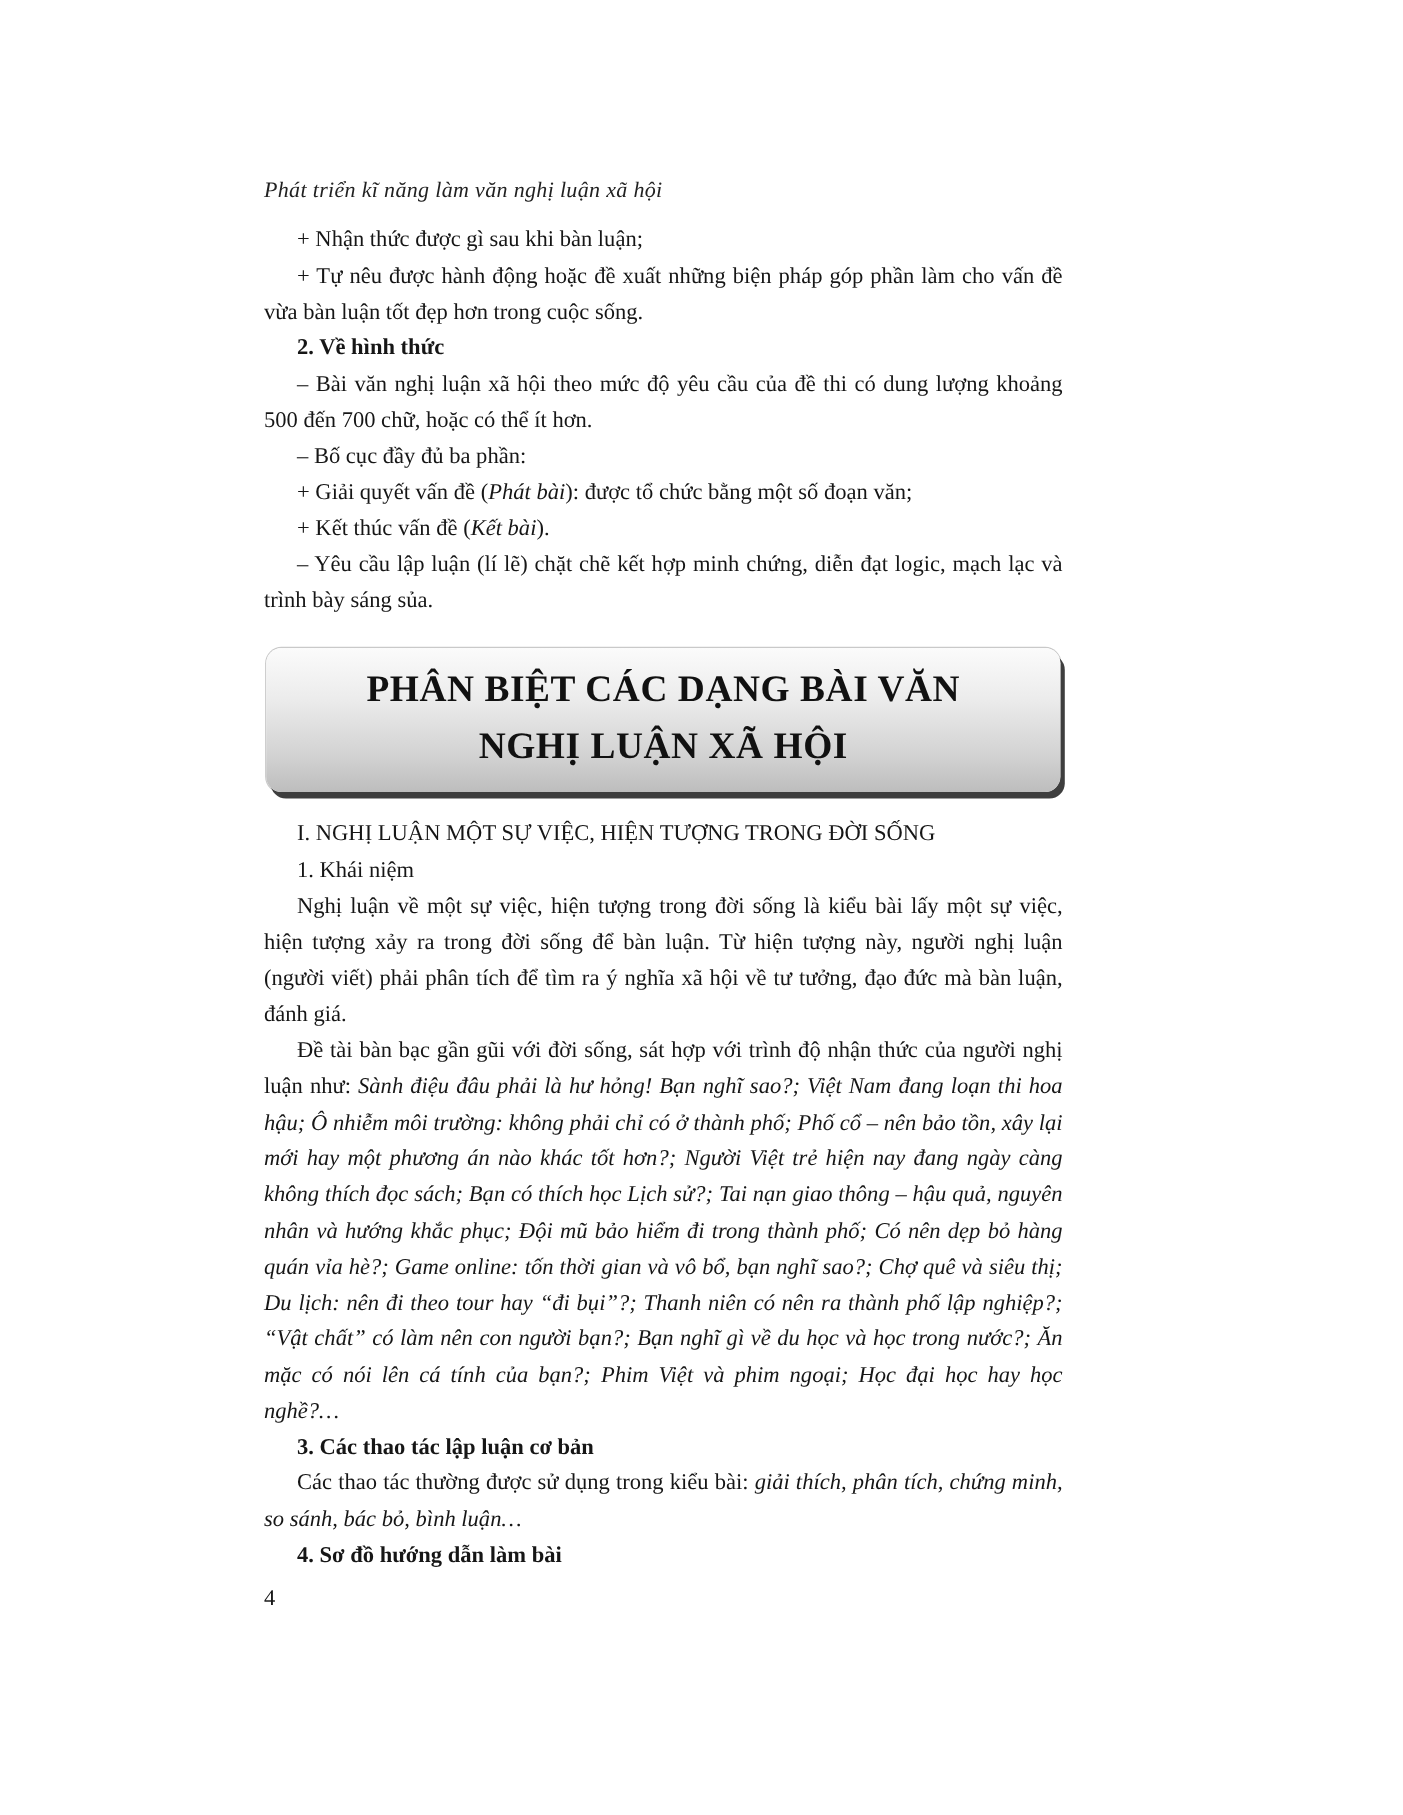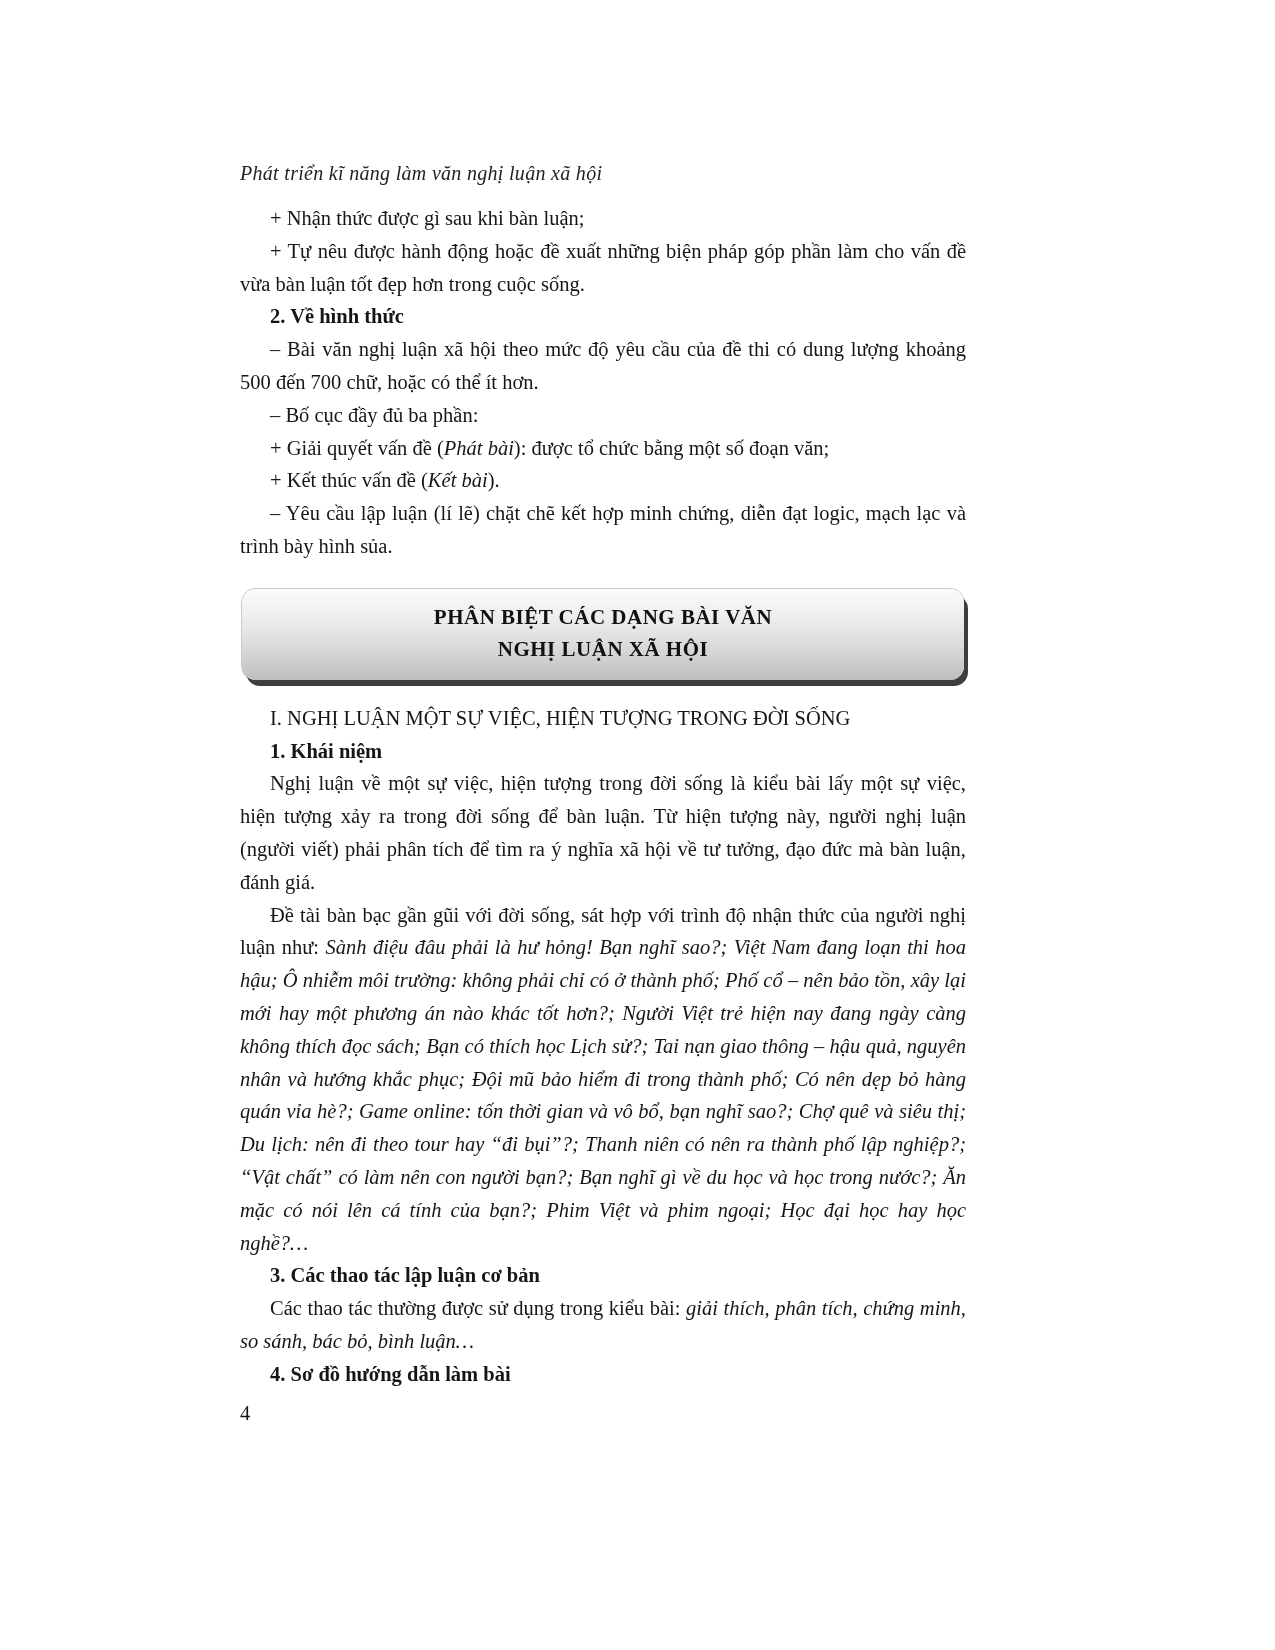--- a/index.html
+++ b/index.html
@@ -40,21 +40,21 @@
   .title-box {
     margin: 26px 2px 22px 2px;
     border-radius: 14px;
     padding: 12px 16px 14px 16px;
     text-align: center;
     background: linear-gradient(180deg, #fbfbfb 0%, #ececec 35%, #d2d2d2 75%, #bdbdbd 100%);
     box-shadow: 4px 6px 0 #3e3e3e, 0 0 0 1px #c9c9c9;
   }
   .title-box .box-line {
     font-weight: bold;
-    font-size: 21px;
+    font-size: 34px;
     line-height: 1.55;
     color: #111;
     letter-spacing: 0.5px;
   }
   .page-number {
     margin-top: 6px;
     font-size: 20.5px;
     line-height: 1.6;
     text-align: left;
     color: #161616;
@@ -68,31 +68,31 @@
   <div class="running-header">Phát triển kĩ năng làm văn nghị luận xã hội</div>
 
   <div>
       <p class="para"><span>+ Nhận thức được gì sau khi bàn luận;</span></p>
       <p class="para"><span>+ Tự nêu được hành động hoặc đề xuất những biện pháp góp phần làm cho vấn đề vừa bàn luận tốt đẹp hơn trong cuộc sống.</span></p>
       <p class="para"><span style="font-weight: bold;">2. Về hình thức</span></p>
       <p class="para"><span>– Bài văn nghị luận xã hội theo mức độ yêu cầu của đề thi có dung lượng khoảng 500 đến 700 chữ, hoặc có thể ít hơn.</span></p>
       <p class="para"><span>– Bố cục đầy đủ ba phần:</span></p>
       <p class="para"><span>+ Giải quyết vấn đề (</span><span style="font-style: italic;">Phát bài</span><span>): được tổ chức bằng một số đoạn văn;</span></p>
       <p class="para"><span>+ Kết thúc vấn đề (</span><span style="font-style: italic;">Kết bài</span><span>).</span></p>
-      <p class="para"><span>– Yêu cầu lập luận (lí lẽ) chặt chẽ kết hợp minh chứng, diễn đạt logic, mạch lạc và trình bày hình sủa.</span></p>
+      <p class="para"><span>– Yêu cầu lập luận (lí lẽ) chặt chẽ kết hợp minh chứng, diễn đạt logic, mạch lạc và trình bày sáng sủa.</span></p>
     </div>
 
   <div class="title-box">
     <div class="box-line">PHÂN BIỆT CÁC DẠNG BÀI VĂN</div>
     <div class="box-line">NGHỊ LUẬN XÃ HỘI</div>
   </div>
 
   <div>
       <p class="para"><span style="font-weight: normal;">I. NGHỊ LUẬN MỘT SỰ VIỆC, HIỆN TƯỢNG TRONG ĐỜI SỐNG</span></p>
-      <p class="para"><span style="font-weight: bold;">1. Khái niệm</span></p>
+      <p class="para"><span style="font-weight: normal;">1. Khái niệm</span></p>
       <p class="para"><span>Nghị luận về một sự việc, hiện tượng trong đời sống là kiểu bài lấy một sự việc, hiện tượng xảy ra trong đời sống để bàn luận. Từ hiện tượng này, người nghị luận (người viết) phải phân tích để tìm ra ý nghĩa xã hội về tư tưởng, đạo đức mà bàn luận, đánh giá.</span></p>
       <p class="para"><span>Đề tài bàn bạc gần gũi với đời sống, sát hợp với trình độ nhận thức của người nghị luận như: </span><span style="font-style: italic;">Sành điệu đâu phải là hư hỏng! Bạn nghĩ sao?; Việt Nam đang loạn thi hoa hậu; Ô nhiễm môi trường: không phải chỉ có ở thành phố; Phố cổ – nên bảo tồn, xây lại mới hay một phương án nào khác tốt hơn?; Người Việt trẻ hiện nay đang ngày càng không thích đọc sách; Bạn có thích học Lịch sử?; Tai nạn giao thông – hậu quả, nguyên nhân và hướng khắc phục; Đội mũ bảo hiểm đi trong thành phố; Có nên dẹp bỏ hàng quán vỉa hè?; Game online: tốn thời gian và vô bổ, bạn nghĩ sao?; Chợ quê và siêu thị; Du lịch: nên đi theo tour hay “đi bụi”?; Thanh niên có nên ra thành phố lập nghiệp?; “Vật chất” có làm nên con người bạn?; Bạn nghĩ gì về du học và học trong nước?; Ăn mặc có nói lên cá tính của bạn?; Phim Việt và phim ngoại; Học đại học hay học nghề?…</span></p>
       <p class="para"><span style="font-weight: bold;">3. Các thao tác lập luận cơ bản</span></p>
       <p class="para"><span>Các thao tác thường được sử dụng trong kiểu bài: </span><span style="font-style: italic;">giải thích, phân tích, chứng minh, so sánh, bác bỏ, bình luận…</span></p>
       <p class="para"><span style="font-weight: bold;">4. Sơ đồ hướng dẫn làm bài</span></p>
     </div>
 
   <div class="page-number">4</div>
 
 </div>

